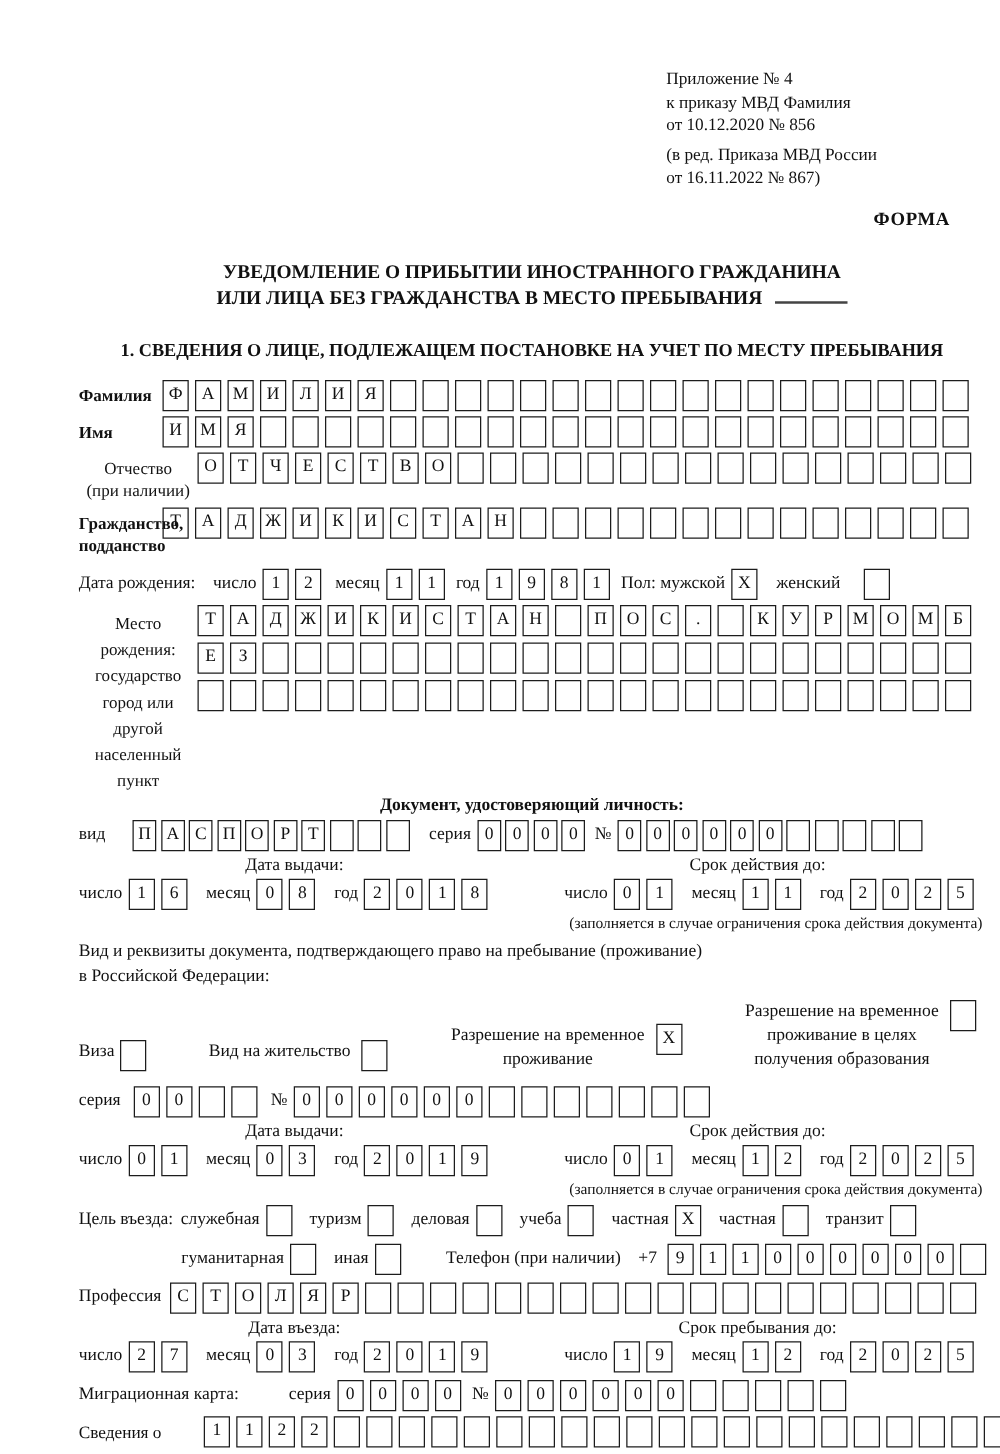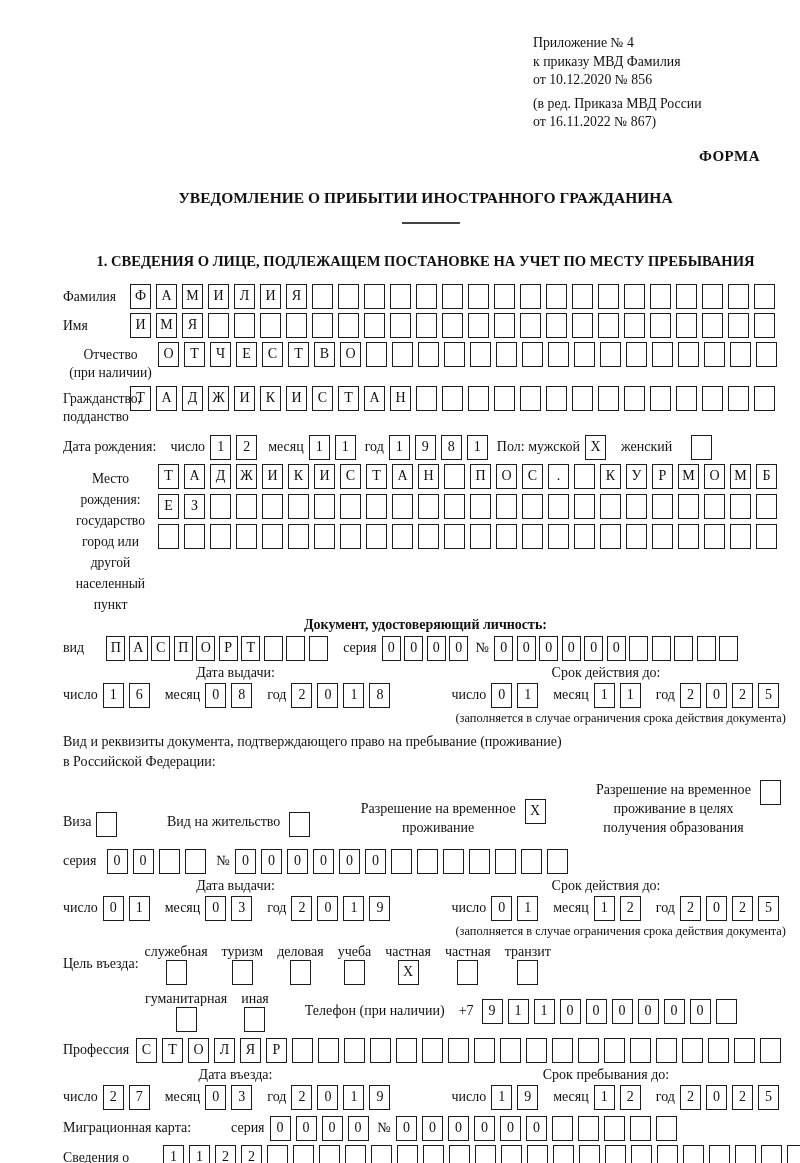--- a/index.html
+++ b/index.html
@@ -1,18 +1,18 @@
 <!DOCTYPE html>
 <html><head>
 <meta charset="utf-8">
 <style>
   html,body { margin:0; padding:0; background:#fff; }
   .page {
     width:800px; height:1163px; box-sizing:border-box;
-    padding:34px 12px 0 63px;
+    padding:54px 12px 0 63px;
     font-family:"Liberation Serif", serif;
     font-size:14px; color:#111; background:#fff;
     overflow:hidden; position:relative;
   }
   
   .hdr { width:245px; margin-left:auto; margin-right:10px; line-height:18.5px; font-size:13.8px; }
   .hdr .amend { margin-top:5px; }
   .forma { text-align:right; font-weight:bold; margin:16px 28px 0 0; font-size:15px; letter-spacing:.5px; }
   .title { text-align:center; font-weight:bold; font-size:15.5px; margin-top:22px; line-height:21px; }
   .title .blank { display:inline-block; width:58px; border-bottom:2px solid #444; height:12px; margin-left:10px; }
@@ -23,21 +23,21 @@
   .cell {
     display:inline-flex; align-items:center; justify-content:center;
     width:21px; height:25px; box-sizing:border-box;
     border:1.6px solid #1c1c1c; margin-right:5px;
     font-size:14px; font-weight:normal; background:transparent; flex:none;
   }
   .tight .cell { width:19px; margin-right:3.5px; }
 
   .frow { display:flex; align-items:flex-start; margin-bottom:4px; }
   .flabel { flex:none; padding-top:4px; line-height:18px; font-size:13.6px; }
-  .w67 { width:67px; } .w95 { width:95px;text-align:center; }
+  .w67 { width:67px;font-weight:bold; } .w95 { width:95px;text-align:center; }
 
   .inline-row { display:flex; align-items:center; margin-bottom:4px; white-space:nowrap; }
   .inline-row .t { margin:0 5px 0 0; }
 
   .dlabels { display:flex; font-size:14px; margin:3px 0 2px; }
   .dlabels .l { width:345px; text-align:center; }
   .dlabels .r { width:340px; text-align:center; margin-left:28px; }
   .drow { display:flex; align-items:center; white-space:nowrap; }
   .dgroup { display:flex; align-items:center; flex:none; }
   .dgroup .t { margin-right:5px; }
@@ -46,21 +46,21 @@
   .note { text-align:right; font-size:12.4px; margin:3px 2px 5px 0; }
 
   .intro { line-height:20px; margin:6px 0 2px; }
   .opts { display:flex; justify-content:space-between; align-items:flex-end; margin:8px 2px 12px 0; }
   .opt { display:flex; align-items:flex-start; }
   .opt .otext { text-align:center; line-height:19px; margin-right:9px; }
   .opt .cells { margin-top:0; }
 
   .purpose { display:flex; align-items:center; white-space:nowrap; margin-bottom:6px; }
   .purpose .t { margin-right:6px; }
-  .purpose .pair { display:flex; align-items:center; margin-right:9px;flex-direction:column; }
+  .purpose .pair { display:flex; align-items:center; margin-right:9px; }
   .purpose .pair .t { margin-right:5px; }
   .indent { margin-left:82px; }
 
   .rep { display:flex; align-items:flex-start; margin-top:2px; }
   .rep .rlabels { width:100px; flex:none; line-height:21px; font-size:13.8px; padding-top:2px; }
   .rep .rrows .cells { margin-bottom:6px; display:flex; }
 
   .bold { font-weight:bold; }
   .center { text-align:center; }
 </style>
@@ -73,21 +73,21 @@
     <div>Приложение № 4</div>
     <div>к приказу МВД Фамилия</div>
     <div>от 10.12.2020 № 856</div>
     <div class="amend">(в ред. Приказа МВД России</div>
     <div>от 16.11.2022 № 867)</div>
   </div>
   <div class="forma">ФОРМА</div>
 
   <div class="title">
     <div>УВЕДОМЛЕНИЕ О ПРИБЫТИИ ИНОСТРАННОГО ГРАЖДАНИНА</div>
-    <div><span class="blank"></span></div>
+    <div><span>ИЛИ ЛИЦА БЕЗ ГРАЖДАНСТВА В МЕСТО ПРЕБЫВАНИЯ</span><span class="blank"></span></div>
   </div>
 
   <div class="sec-h">1. СВЕДЕНИЯ О ЛИЦЕ, ПОДЛЕЖАЩЕМ ПОСТАНОВКЕ НА УЧЕТ ПО МЕСТУ ПРЕБЫВАНИЯ</div>
 
   <div class="frow">
     <div class="flabel w67">Фамилия</div>
     <span class="cells">
         <span class="cell">Ф</span>
         <span class="cell">А</span>
         <span class="cell">М</span>

